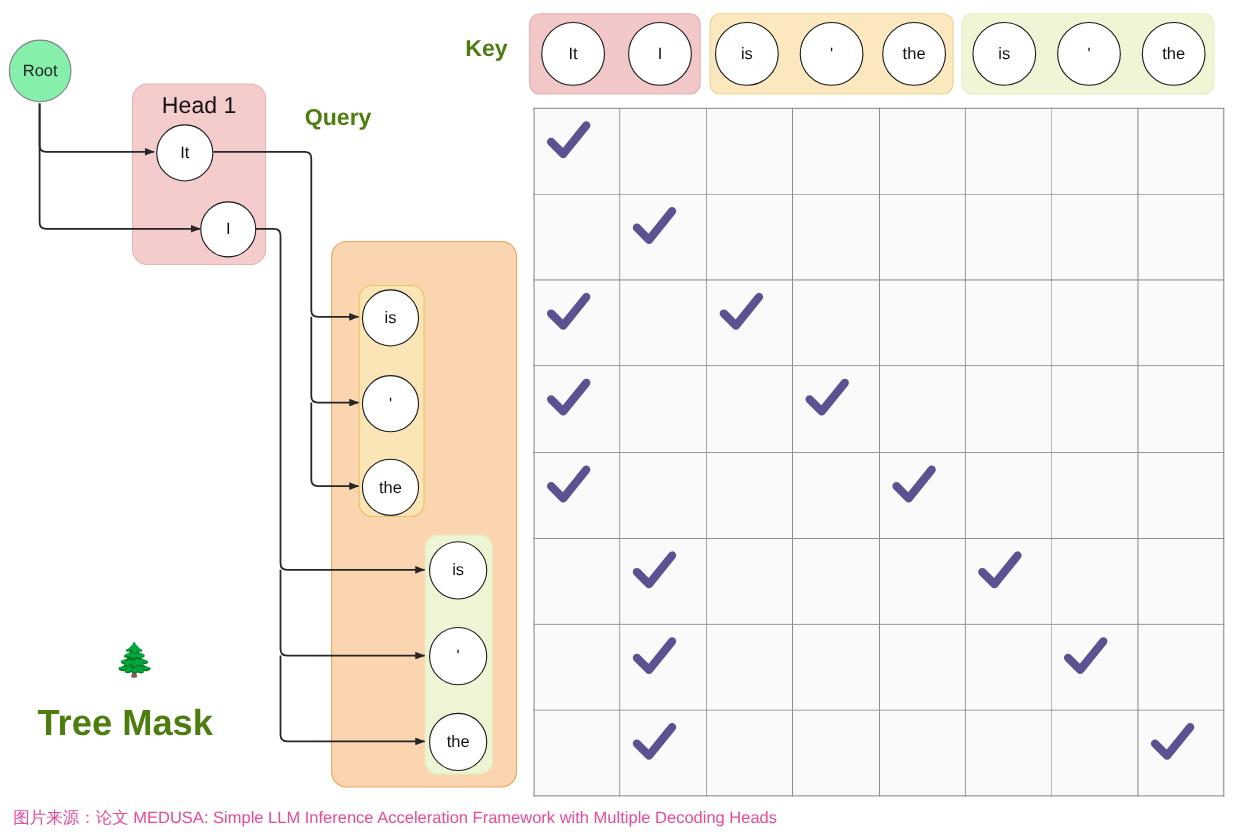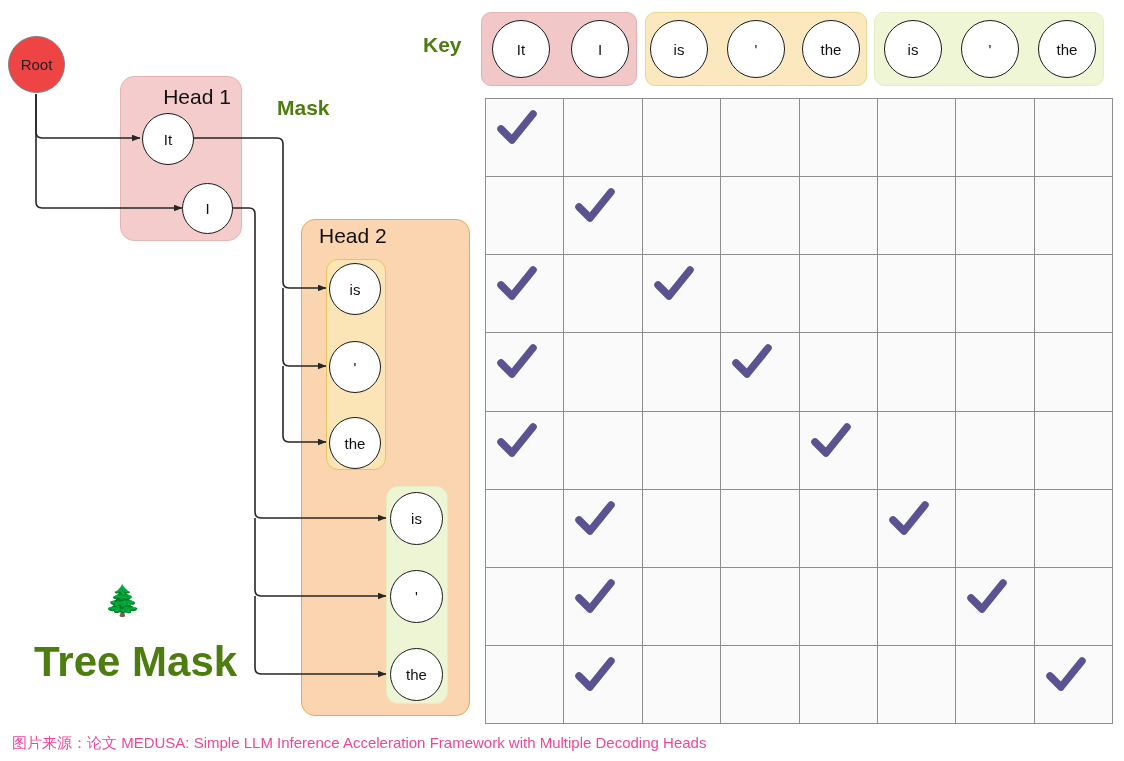--- a/index.html
+++ b/index.html
@@ -31,21 +31,21 @@
     border: 1.6px solid #1a1a1a;
     box-sizing: border-box;
     display: flex;
     align-items: center;
     justify-content: center;
     font-size: 15px;
     color: #111111;
     z-index: 6;
   }
   .node.root {
-    background: #ef4444;
+    background: #86efac;
     border: 1.6px solid #7f7f7f;
     color: #222222;
   }
 
   
   .group-box {
     position: absolute;
     box-sizing: border-box;
     border-radius: 14px;
     z-index: 2;
@@ -70,21 +70,20 @@
   }
 
   .box-title {
     position: absolute;
     left: 0;
     right: 0;
     text-align: center;
     font-size: 21px;
     color: #111111;
     z-index: 5;
-    padding-left: 16px;
   }
 
   
   .label-bold {
     position: absolute;
     font-weight: bold;
     color: #4d7c0f;
     z-index: 7;
   }
   .caption {
@@ -203,25 +202,24 @@
   </div>
   <div class="box-title" style="left:120px; top:85px; width:122px;">Head 1</div>
 
   <div class="node" style="left:142px; top:113px; width:52px; height:52px;">
     <span>It</span>
   </div>
   <div class="node" style="left:182px; top:183px; width:51px; height:51px;">
     <span>I</span>
   </div>
 
-  <div class="label-bold" style="left:277px; top:96px; font-size:21px;">Mask</div>
+  <div class="label-bold" style="left:277px; top:96px; font-size:21px;">Query</div>
 
   <div class="group-box box-head2" style="left:301px; top:219px; width:169px; height:497px;">
   </div>
-  <div class="box-title" style="left:301px; top:224px; width:169px; text-align:left; padding-left:18px; box-sizing:border-box;">Head 2</div>
 
   <div class="group-box box-inner-orange" style="left:326px; top:259px; width:60px; height:211px;">
   </div>
   <div class="node" style="left:329px; top:263px; width:52px; height:52px;">
     <span>is</span>
   </div>
   <div class="node" style="left:329px; top:341px; width:52px; height:52px;">
     <span>'</span>
   </div>
   <div class="node" style="left:329px; top:417px; width:52px; height:52px;">
@@ -234,21 +232,21 @@
     <span>is</span>
   </div>
   <div class="node" style="left:390px; top:570px; width:53px; height:53px;">
     <span>'</span>
   </div>
   <div class="node" style="left:390px; top:648px; width:53px; height:53px;">
     <span>the</span>
   </div>
 
   <div class="tree-emoji" style="left:104px; top:586px;">🌲</div>
-  <div class="label-bold" style="left:34px; top:638px; font-size:42px;">Tree Mask</div>
+  <div class="label-bold" style="left:34px; top:638px; font-size:33px;">Tree Mask</div>
 
   <div class="label-bold" style="left:423px; top:33px; font-size:21px;">Key</div>
 
   <div class="key-group key-g1" style="left:481px; width:156px;"></div>
   <div class="key-node" style="left:492px;">
     <span>It</span>
   </div>
   <div class="key-node" style="left:571px;">
     <span>I</span>
   </div>

